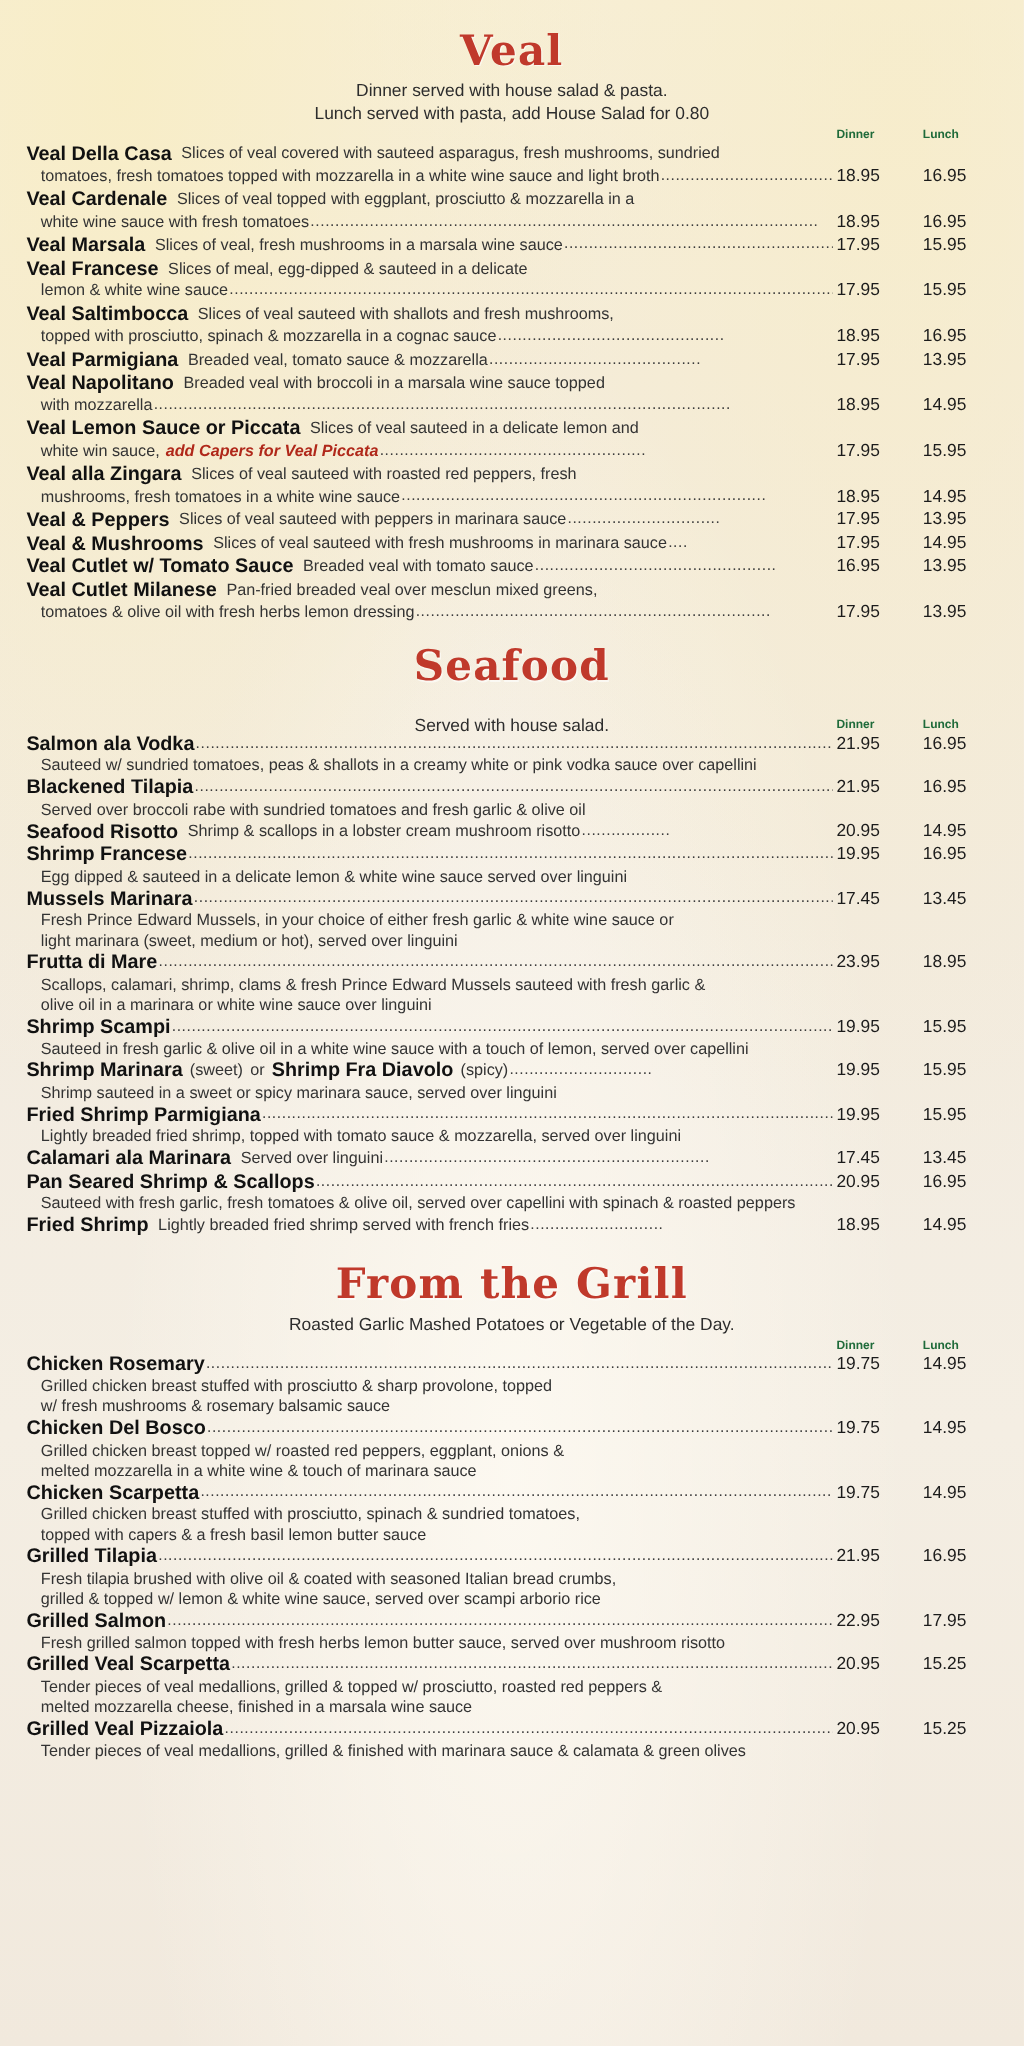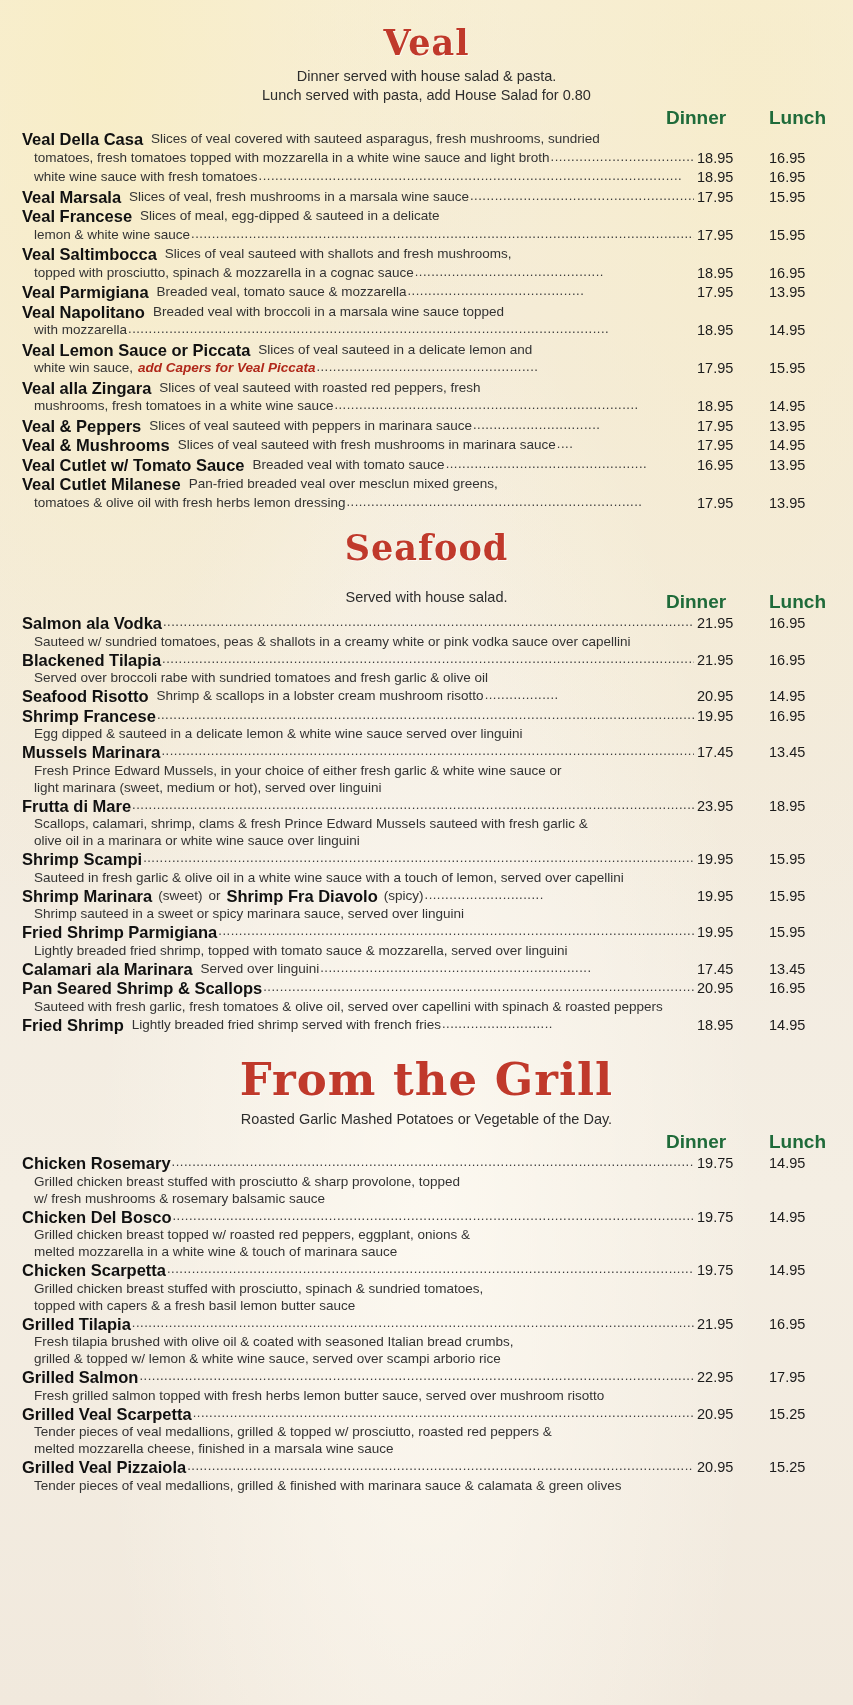--- a/index.html
+++ b/index.html
@@ -32,36 +32,35 @@
   .section-title {
     text-align: center;
     font-family: "DejaVu Serif", serif;
     font-weight: bold;
     color: #c0392b;
     letter-spacing: 1px;
     text-shadow: 1px 1px 0 rgba(255,255,255,0.6);
   }
   .t-veal { font-size: 35px; padding-top: 22px; margin-bottom: 4px; }
   .t-seafood { font-size: 35px; padding-top: 14px; margin-bottom: 20px; }
-  .t-grill { font-size: 45px; padding-top: 18px; margin-bottom: 4px; }
+  .t-grill { font-size: 35px; padding-top: 18px; margin-bottom: 4px; }
   .subtitle {
     text-align: center;
     font-size: 14.5px;
     color: #2d2d2d;
     line-height: 19px;
   }
   .colhead {
     display: flex;
     justify-content: flex-end;
     font-weight: bold;
-    font-size: 19px;
+    font-size: 10px;
     color: #1f6b3a;
     margin-top: -16px;
     margin-bottom: 1px;
-    gap: 31px;
   }
   .colhead.nonegative { margin-top: 2px; }
   .colhead .dinner {
     width: 72px;
     text-align: left;
   }
   .colhead .lunch {
     width: 62px;
     text-align: left;
   }
@@ -157,20 +156,27 @@
       <div class="line">
         <span class="txt desc desc-indent">tomatoes, fresh tomatoes topped with mozzarella in a white wine sauce and light broth</span>
         <span class="dots">..........................................................................</span>
         <span class="price">18.95</span>
         <span class="price2">16.95</span>
       </div>
     </div>
 
     <div class="item">
       <div class="line">
+        <span class="txt name">Veal Cardenale</span>
+        <span class="txt desc" style="padding-left:8px">Slices of veal topped with eggplant, prosciutto &amp; mozzarella in a</span>
+        <span class="dots"></span>
+        <span class="price noprice"></span>
+        <span class="price2 noprice"></span>
+      </div>
+      <div class="line">
         <span class="txt desc desc-indent">white wine sauce with fresh tomatoes</span>
         <span class="dots">.......................................................................................................</span>
         <span class="price">18.95</span>
         <span class="price2">16.95</span>
       </div>
     </div>
 
     <div class="item">
       <div class="line">
         <span class="txt name">Veal Marsala</span>

